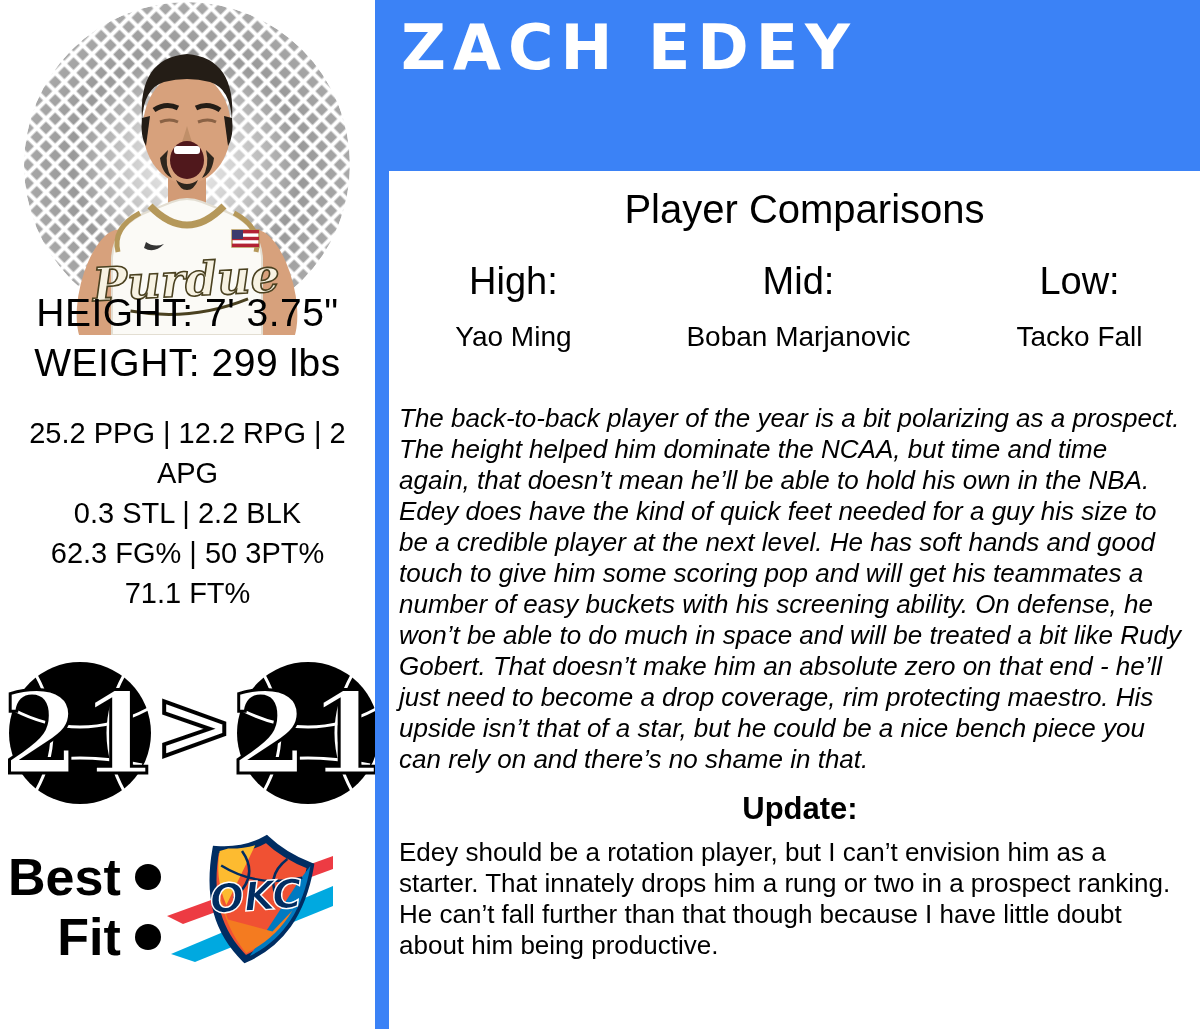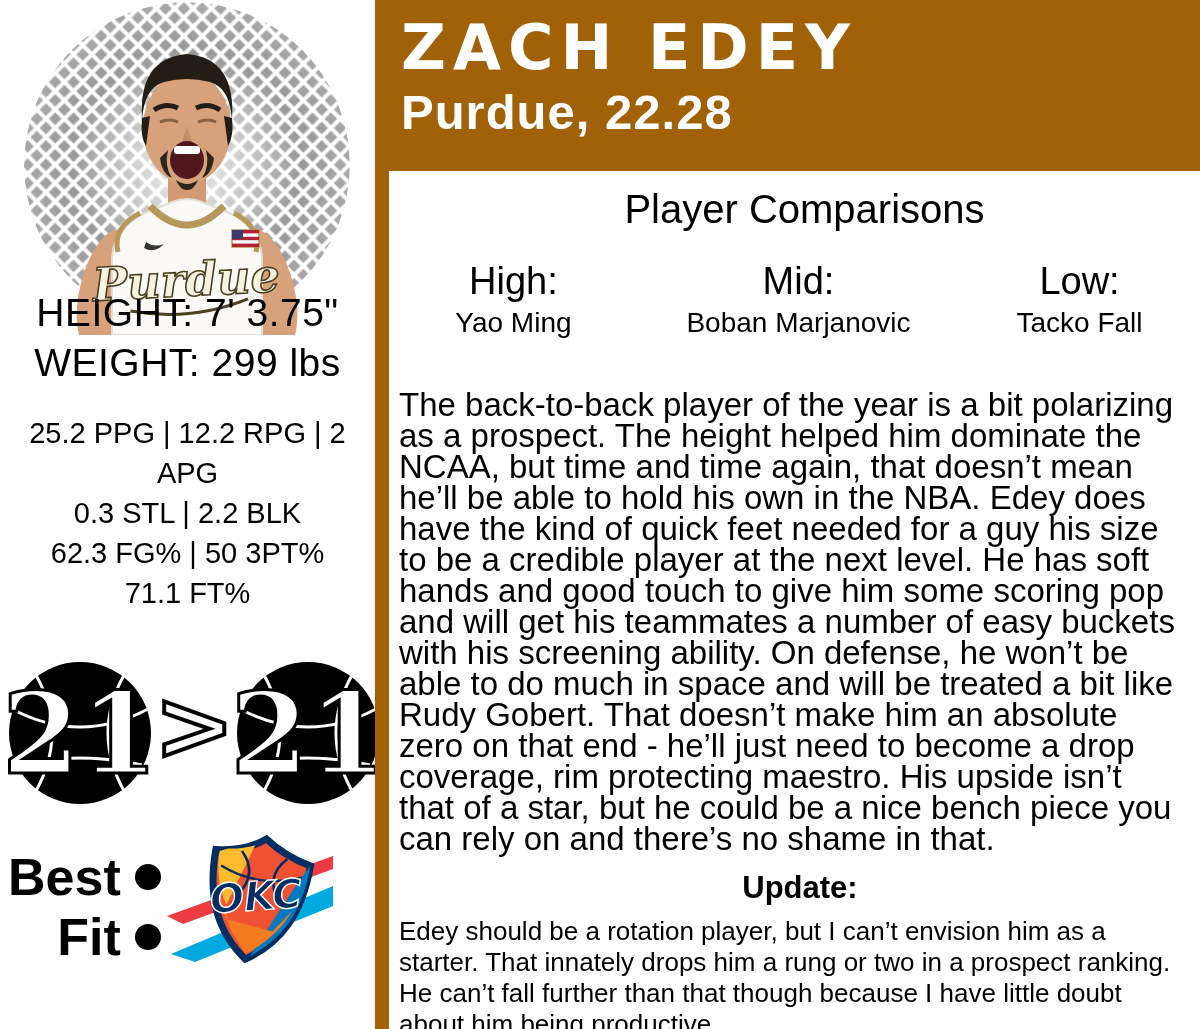--- a/index.html
+++ b/index.html
@@ -23,35 +23,35 @@
   .chev{font-family:"DejaVu Sans",sans-serif;font-weight:900;font-size:96px;
         color:#fff;-webkit-text-stroke:4px #000;line-height:96px;margin-top:-14px;}
   .bestfit{position:absolute;top:838px;left:8px;width:350px;display:flex;align-items:center;}
   .bf-text{display:flex;flex-direction:column;align-items:flex-end;gap:2px;}
   .bf-row{display:flex;align-items:center;}
   .bf-word{font-size:52px;font-weight:700;line-height:58px;}
   .bf-dot{width:26px;height:26px;border-radius:50%;background:#000;margin-left:14px;}
   .okc{margin-left:6px;margin-top:-6px;}
 
   
-  .right-panel{position:absolute;left:375px;top:0;width:825px;height:1029px;background:#a16207;}
+  .right-panel{position:absolute;left:375px;top:0;width:825px;height:1029px;background:#3b82f6;}
   .rp-header{position:absolute;left:26px;top:12px;color:#fff;}
   .player-name{font-family:"DejaVu Sans",sans-serif;font-weight:800;font-size:62px;
                line-height:72px;letter-spacing:7px;}
   .school-line{font-weight:700;font-size:49px;line-height:56px;letter-spacing:1px;}
   .content-box{position:absolute;left:14px;top:171px;right:0;bottom:0;background:#fff;}
   .comp-title{margin:14px 0 0 0;text-align:center;font-size:40px;font-weight:400;line-height:48px;padding-left:20px;}
   .comp-row{display:flex;margin-top:26px;padding:0 4px;}
   .comp-col{text-align:center;}
   .comp-col.c1{width:30%;}
   .comp-col.c2{width:41%;}
   .comp-col.c3{width:29%;}
   .comp-label{font-size:38px;line-height:44px;}
-  .comp-name{font-size:28px;line-height:36px;margin-top:2px;}
-  .scout{margin:48px 16px 0 10px;font-size:33px;line-height:31px;}
+  .comp-name{font-size:28px;line-height:36px;margin-top:16px;}
+  .scout{margin:48px 16px 0 10px;font-size:26px;line-height:31px;font-style:italic;}
   .update-title{margin:14px 0 0 0;text-align:center;font-size:31px;font-weight:700;line-height:40px;padding-left:11px;}
   .update-body{margin:8px 16px 0 10px;font-size:26px;line-height:31px;}
 </style>
 </head>
 <body>
 
 <div class="card">
 
   <div class="left-col">
 
@@ -191,21 +191,20 @@
             <text x="88" y="78" text-anchor="middle" font-family="DejaVu Sans, sans-serif" font-style="italic" font-weight="bold" font-size="40" fill="#002d62" stroke="#ffffff" stroke-width="1.4" transform="rotate(-14 88 66)">OKC</text>
           </g>
         </svg>
       </div>
     </div>
   </div>
 
   <div class="right-panel">
     <div class="rp-header">
       <div class="player-name">ZACH EDEY</div>
-      <div class="school-line">Purdue, 22.28</div>
     </div>
 
     <div class="content-box">
       <h2 class="comp-title">Player Comparisons</h2>
 
       <div class="comp-row">
         <div class="comp-col c1">
           <div class="comp-label">High:</div>
           <div class="comp-name">Yao Ming</div>
         </div>

